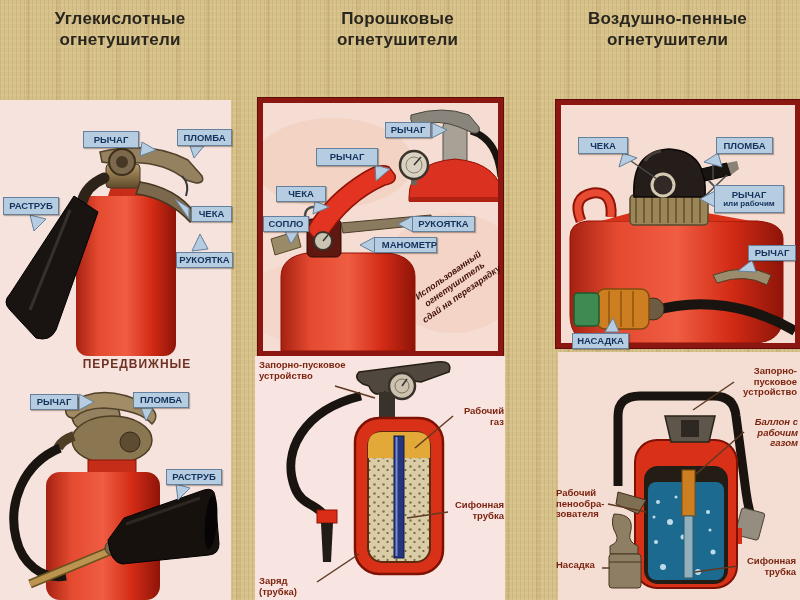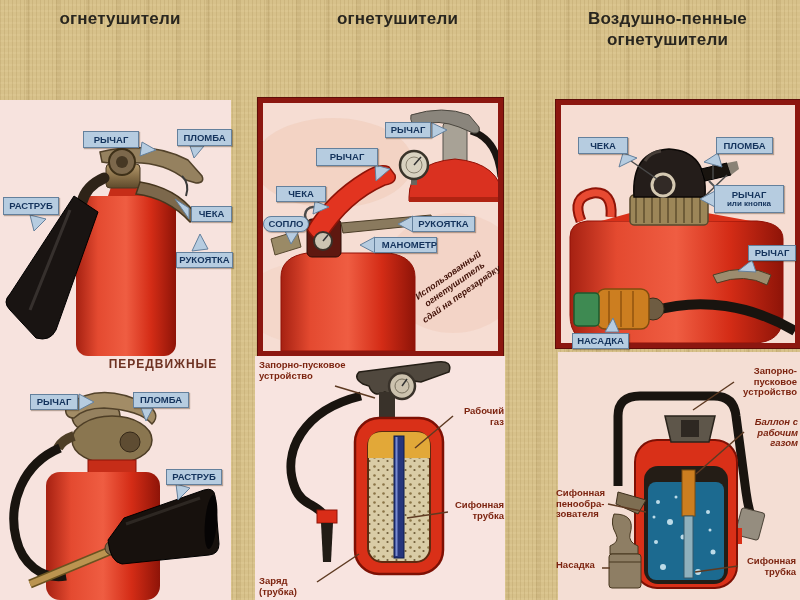--- a/index.html
+++ b/index.html
@@ -48,23 +48,25 @@
       </linearGradient>
       <pattern id="pPowder" width="9" height="9" patternUnits="userSpaceOnUse">
         <rect width="9" height="9" fill="#d9cca6"></rect>
         <circle cx="2.5" cy="2.5" r="1.3" fill="#8a7446"></circle>
         <circle cx="6.5" cy="6" r="1.1" fill="#6e5c38"></circle>
       </pattern>
     </defs>
   </svg>
 
   <div class="hdr" style="left:10px;width:220px;">
+    <div>Углекислотные</div>
     <div>огнетушители</div>
   </div>
   <div class="hdr" style="left:300px;width:195px;">
+    <div>Порошковые</div>
     <div>огнетушители</div>
   </div>
   <div class="hdr" style="left:560px;width:215px;">
     <div>Воздушно-пенные</div>
     <div>огнетушители</div>
   </div>
 
   <div class="panel" style="left:0;top:100px;width:231px;height:500px;"></div>
 
 
@@ -96,21 +98,21 @@
   <div class="tag" style="left:3px;top:197px;width:56px;height:18px;">
       <span>РАСТРУБ</span>
     </div>
   <div class="tag" style="left:191px;top:206px;width:41px;height:16px;">
       <span>ЧЕКА</span>
     </div>
   <div class="tag" style="left:176px;top:252px;width:57px;height:16px;">
       <span>РУКОЯТКА</span>
     </div>
 
-  <div class="ptitle" style="left:0;top:357px;width:274px;font-size:12px;padding-left:26px;">ПЕРЕДВИЖНЫЕ</div>
+  <div class="ptitle" style="left:0;top:357px;width:274px;font-size:12px;">ПЕРЕДВИЖНЫЕ</div>
 
   <svg class="draw" style="left:0;top:352px;" width="230" height="248" viewBox="0 0 230 248">
     <ellipse cx="96" cy="64" rx="24" ry="18" fill="#95815f" stroke="#4e3e26" stroke-width="1.5"></ellipse>
     <path d="M66,54 Q100,28 146,52 Q162,62 152,72 Q140,58 104,56 Q84,56 74,66 Q64,66 66,54 Z" fill="#a28c66" stroke="#52422a" stroke-width="1.5"></path>
     <ellipse cx="112" cy="88" rx="40" ry="24" fill="#8a7650" stroke="#4e3e26" stroke-width="1.5"></ellipse>
     <circle cx="130" cy="90" r="10" fill="#5e4c32" stroke="#352818"></circle>
     <path d="M138,50 Q146,44 150,50" stroke="#3a3a3a" stroke-width="2" fill="none"></path>
     <circle cx="150" cy="50" r="3" fill="#8a8a8a"></circle>
     <path d="M74,84 Q62,88 58,96" stroke="#4e3e26" stroke-width="10" fill="none"></path>
     <rect x="88" y="108" width="48" height="14" fill="#c62d18" stroke="#8e1408"></rect>
@@ -173,21 +175,21 @@
 
   <div class="tag" style="left:385px;top:122px;width:46px;height:16px;">
       <span>РЫЧАГ</span>
     </div>
   <div class="tag" style="left:316px;top:148px;width:62px;height:18px;">
       <span>РЫЧАГ</span>
     </div>
   <div class="tag" style="left:276px;top:186px;width:50px;height:16px;">
       <span>ЧЕКА</span>
     </div>
-  <div class="tag" style="left:263px;top:216px;width:46px;height:16px;border-radius:8px;">
+  <div class="tag" style="left:263px;top:216px;width:46px;height:16px;">
       <span>СОПЛО</span>
     </div>
   <div class="tag" style="left:412px;top:216px;width:63px;height:16px;">
       <span>РУКОЯТКА</span>
     </div>
   <div class="tag" style="left:374px;top:237px;width:63px;height:16px;padding-left:10px;">
       <span>МАНОМЕТР</span>
     </div>
   <div class="note" style="left:408px;top:268px;width:94px;">Использованный огнетушитель сдай на перезарядку</div>
 
@@ -262,21 +264,21 @@
   </svg>
 
   <div class="tag" style="left:578px;top:137px;width:50px;height:17px;">
       <span>ЧЕКА</span>
     </div>
   <div class="tag" style="left:716px;top:137px;width:57px;height:17px;">
       <span>ПЛОМБА</span>
     </div>
   <div class="tag" style="left:714px;top:185px;width:70px;height:28px;">
     <span>РЫЧАГ</span>
-    <span class="sub">или кнопка</span>
+    <span class="sub">или рабочим</span>
   </div>
   <div class="tag" style="left:748px;top:245px;width:48px;height:16px;">
       <span>РЫЧАГ</span>
     </div>
   <div class="tag" style="left:572px;top:333px;width:57px;height:16px;">
       <span>НАСАДКА</span>
     </div>
 
   <div class="panel" style="left:558px;top:352px;width:242px;height:248px;background:#f4ded4;"></div>
 
@@ -311,17 +313,17 @@
     <line x1="51" y1="210" x2="83" y2="210" stroke="#46361e"></line>
     <path d="M135,58 L176,30" stroke="#5e3a22" stroke-width="1.5"></path>
     <path d="M138,122 L186,80" stroke="#5e3a22" stroke-width="1.5"></path>
     <path d="M50,152 L88,160" stroke="#5e3a22" stroke-width="1.5"></path>
     <path d="M44,216 L52,216" stroke="#5e3a22" stroke-width="1.5"></path>
     <path d="M137,220 L180,214" stroke="#5e3a22" stroke-width="1.5"></path>
   </svg>
 
   <div class="clabel" style="left:735px;top:366px;width:62px;text-align:right;">Запорно-пусковое устройство</div>
   <div class="clabel" style="left:743px;top:417px;width:55px;text-align:right;font-style:italic;">Баллон с рабочим газом</div>
-  <div class="clabel" style="left:556px;top:488px;width:58px;">Сифонная пенообра-зователя</div>
+  <div class="clabel" style="left:556px;top:488px;width:58px;">Рабочий пенообра-зователя</div>
   <div class="clabel" style="left:556px;top:560px;width:50px;">Насадка</div>
   <div class="clabel" style="left:738px;top:556px;width:58px;text-align:right;">Сифонная трубка</div>
 
 </div>
 
 </body></html>

